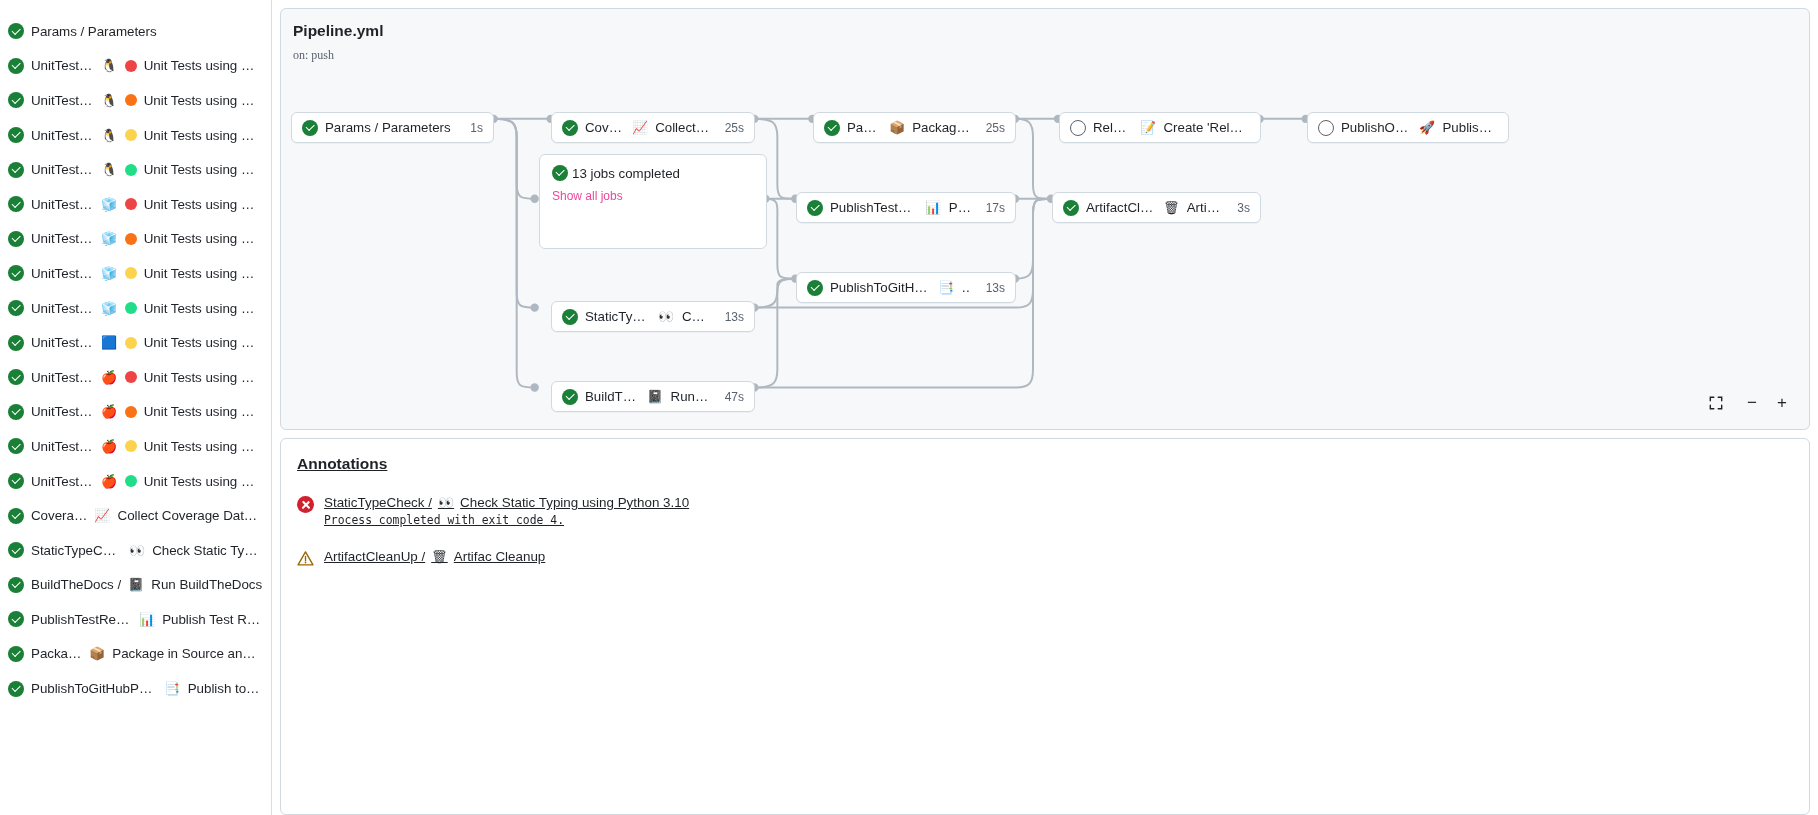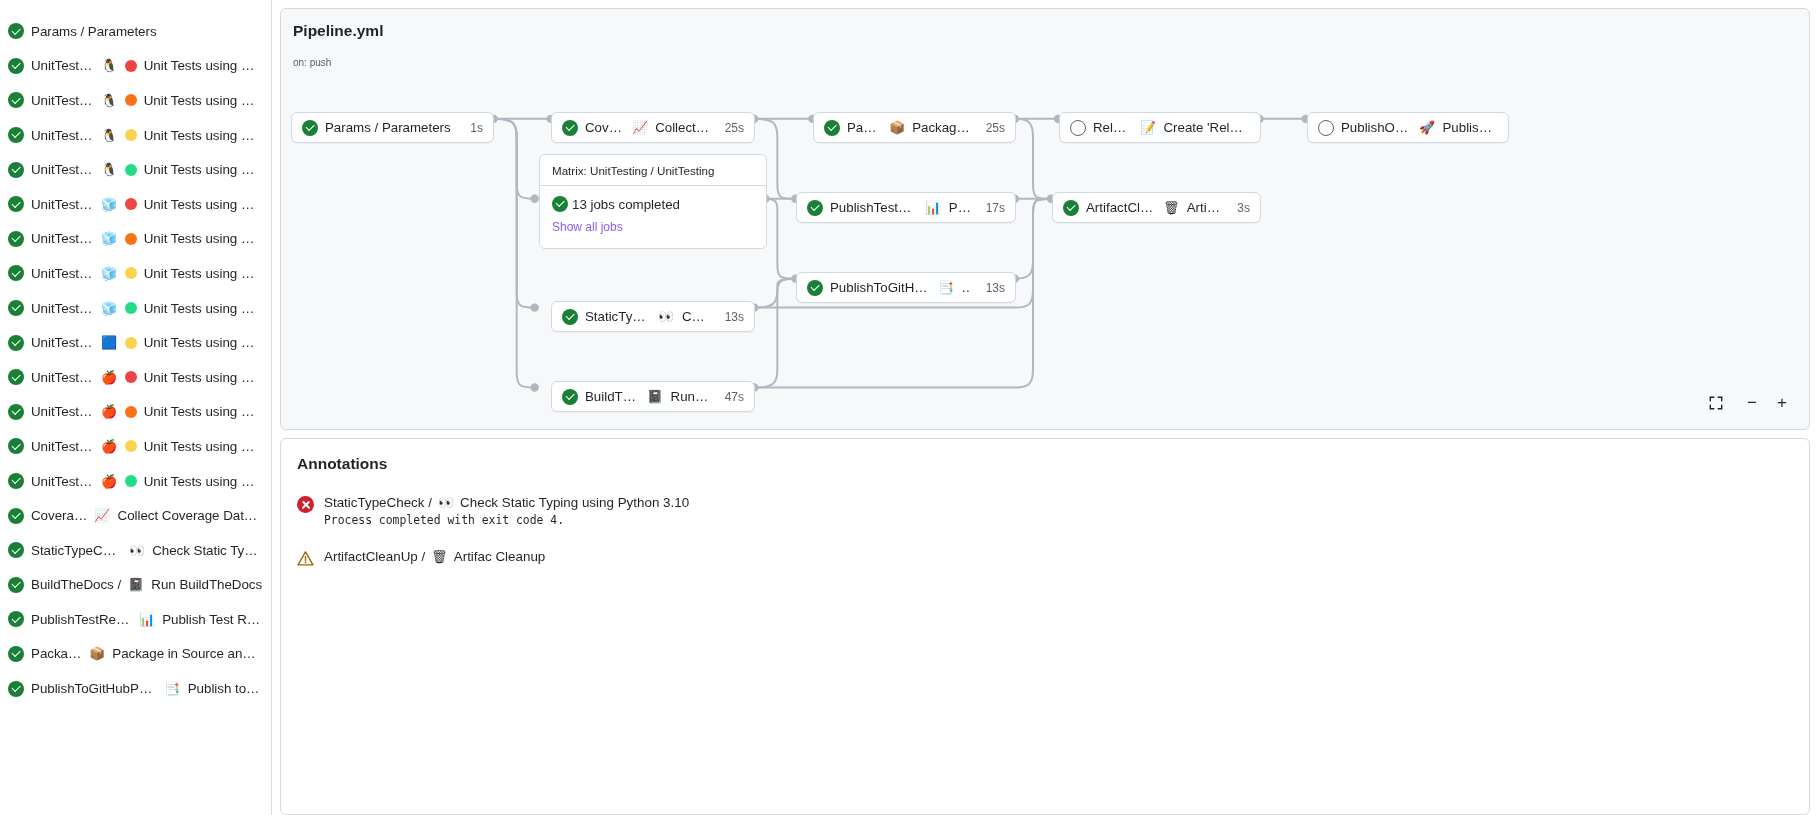--- a/index.html
+++ b/index.html
@@ -61,21 +61,21 @@
   }
   .graph-card {
     position: relative;
     height: 422px;
     background: #f6f8fa;
     border: 1px solid #d1d9e0;
     border-radius: 6px;
     overflow: hidden;
   }
   .wf-title { position: absolute; left: 12px; top: 13px; font-size: 15.5px; font-weight: 600; color: #1f2328; }
-  .wf-sub { position: absolute; left: 12px; top: 48px; font-size: 10px; color: #59636e; }
+  .wf-sub { position: absolute; left: 12px; top: 39px; font-size: 12px; color: #59636e; font-family: Liberation Serif, serif; }
 
   .svg-layer { position: absolute; inset: 0; }
 
   .node {
     position: absolute;
     background: #ffffff;
     border: 1px solid #d1d9e0;
     border-radius: 6px;
     height: 31px;
     display: flex; align-items: center;
@@ -101,38 +101,39 @@
     border-radius: 6px;
     overflow: hidden;
   }
   .matrix-head {
     font-size: 11.6px; color: #1f2328; font-weight: 400;
     padding: 9px 12px 8px 12px;
     border-bottom: 1px solid #d1d9e0;
   }
   .matrix-body { padding: 10px 12px 11px 12px; }
   .matrix-row { display: flex; align-items: center; gap: 4px; font-size: 13.3px; }
-  .matrix-link { margin-top: 8px; font-size: 12px; color: #8b5cf6; cursor: pointer; }
+  .matrix-link { margin-top: 8px; font-size: 12px; color: #ec4899; cursor: pointer; }
 
   .zoom-ctrls { position: absolute; right: 14px; bottom: 14px; display: flex; align-items: center; gap: 10px; }
   .zbtn {
     width: 26px; height: 24px; border-radius: 5px;
     display: flex; align-items: center; justify-content: center;
     cursor: pointer; color: #1f2328;
   }
   .zgroup { display: flex; align-items: center; gap: 4px; }
 
   
   .ann-card {
     background: #ffffff;
     border: 1px solid #d1d9e0;
     border-radius: 6px;
     padding: 16px 16px 10px 16px;
     flex: 1;
     overflow: hidden;
+    text-decoration: underline;
   }
   .ann-title { font-size: 15.5px; font-weight: 600; color: #1f2328; }
   .ann-sub { font-size: 12px; color: #59636e; margin-top: 4px; }
   .ann-row { display: flex; gap: 10px; margin-top: 22px; }
   .ann-ico { width: 17px; height: 17px; min-width: 17px; border-radius: 50%; position: relative; margin-top: 1px; }
   .ann-ico.err { background: #cf222e; }
   .ann-ico.err::before, .ann-ico.err::after {
     content: ""; position: absolute; left: 7.6px; top: 3.6px;
     width: 1.8px; height: 9.5px; background: #fff; border-radius: 1px;
   }
@@ -418,21 +419,20 @@
 
       <div class="node" style="left:270px; top:372px; width:204px;">
         <span class="chk"></span>
         <span class="ntext">BuildTheDocs / </span>
         <span class="emj">📓</span>
         <span class="ntext">Run Buil…</span>
         <span class="dur">47s</span>
       </div>
 
       <div class="matrix" style="left:258px; top:145px; width:228px; height:95px;">
-        <div class="matrix-head">Matrix: UnitTesting / UnitTesting</div>
         <div class="matrix-body">
           <div class="matrix-row">
             <span class="chk"></span>
             <span>13 jobs completed</span>
           </div>
           <div class="matrix-link">Show all jobs</div>
         </div>
       </div>
 
       <div class="zoom-ctrls">

